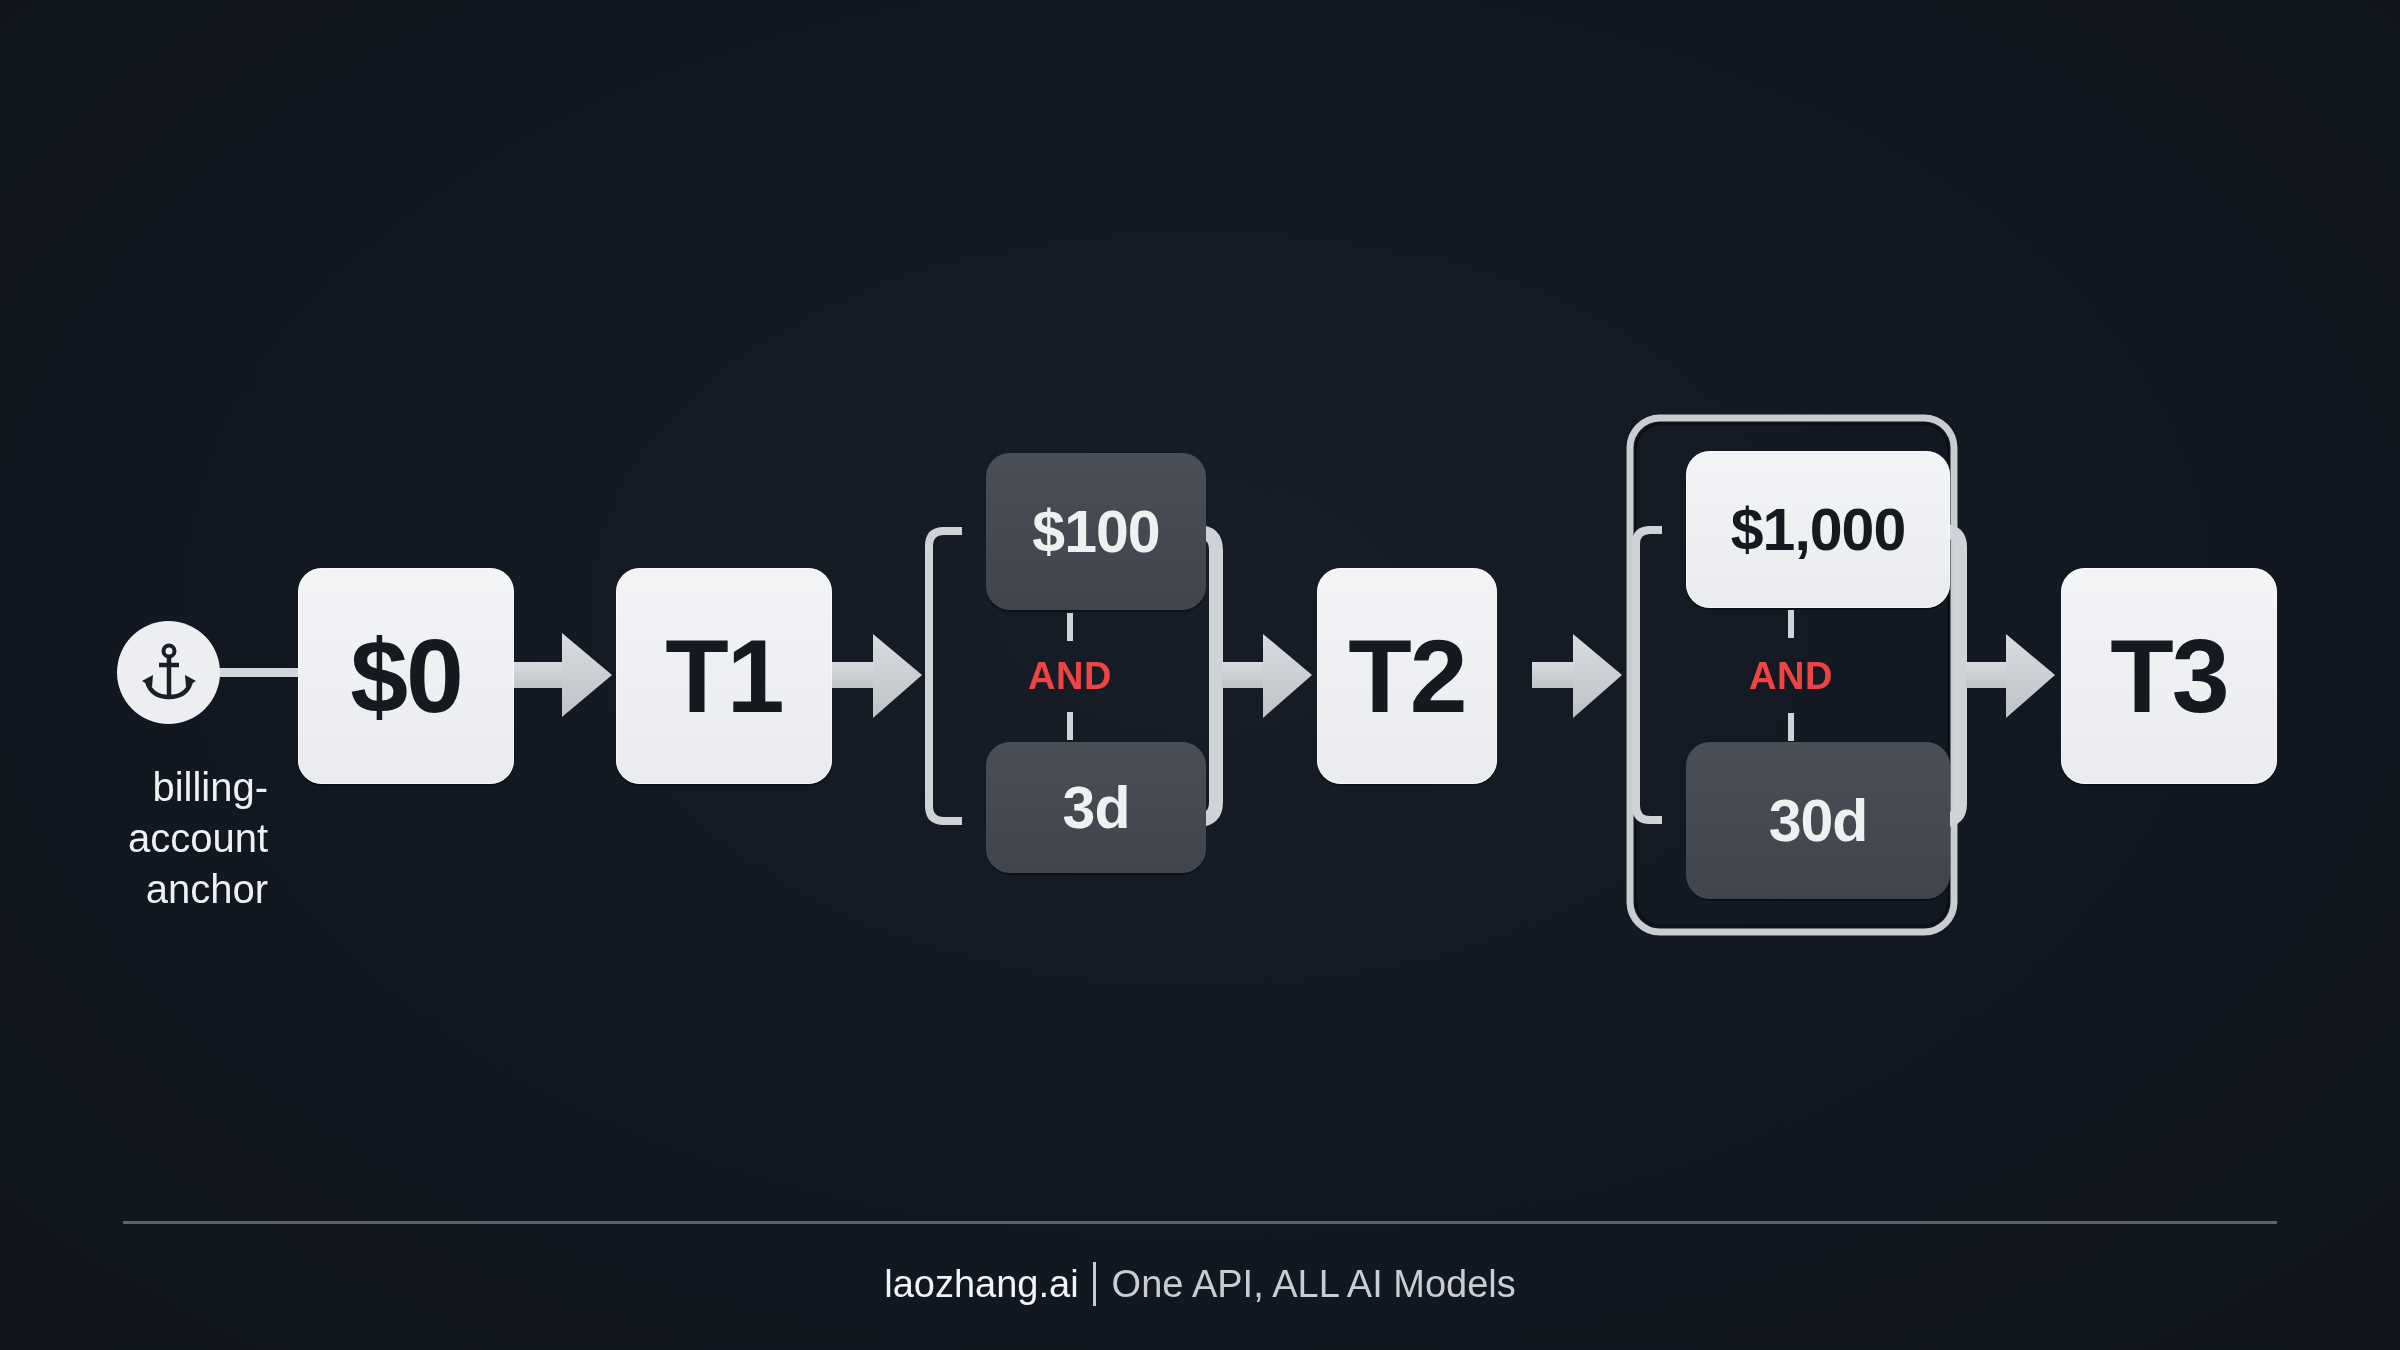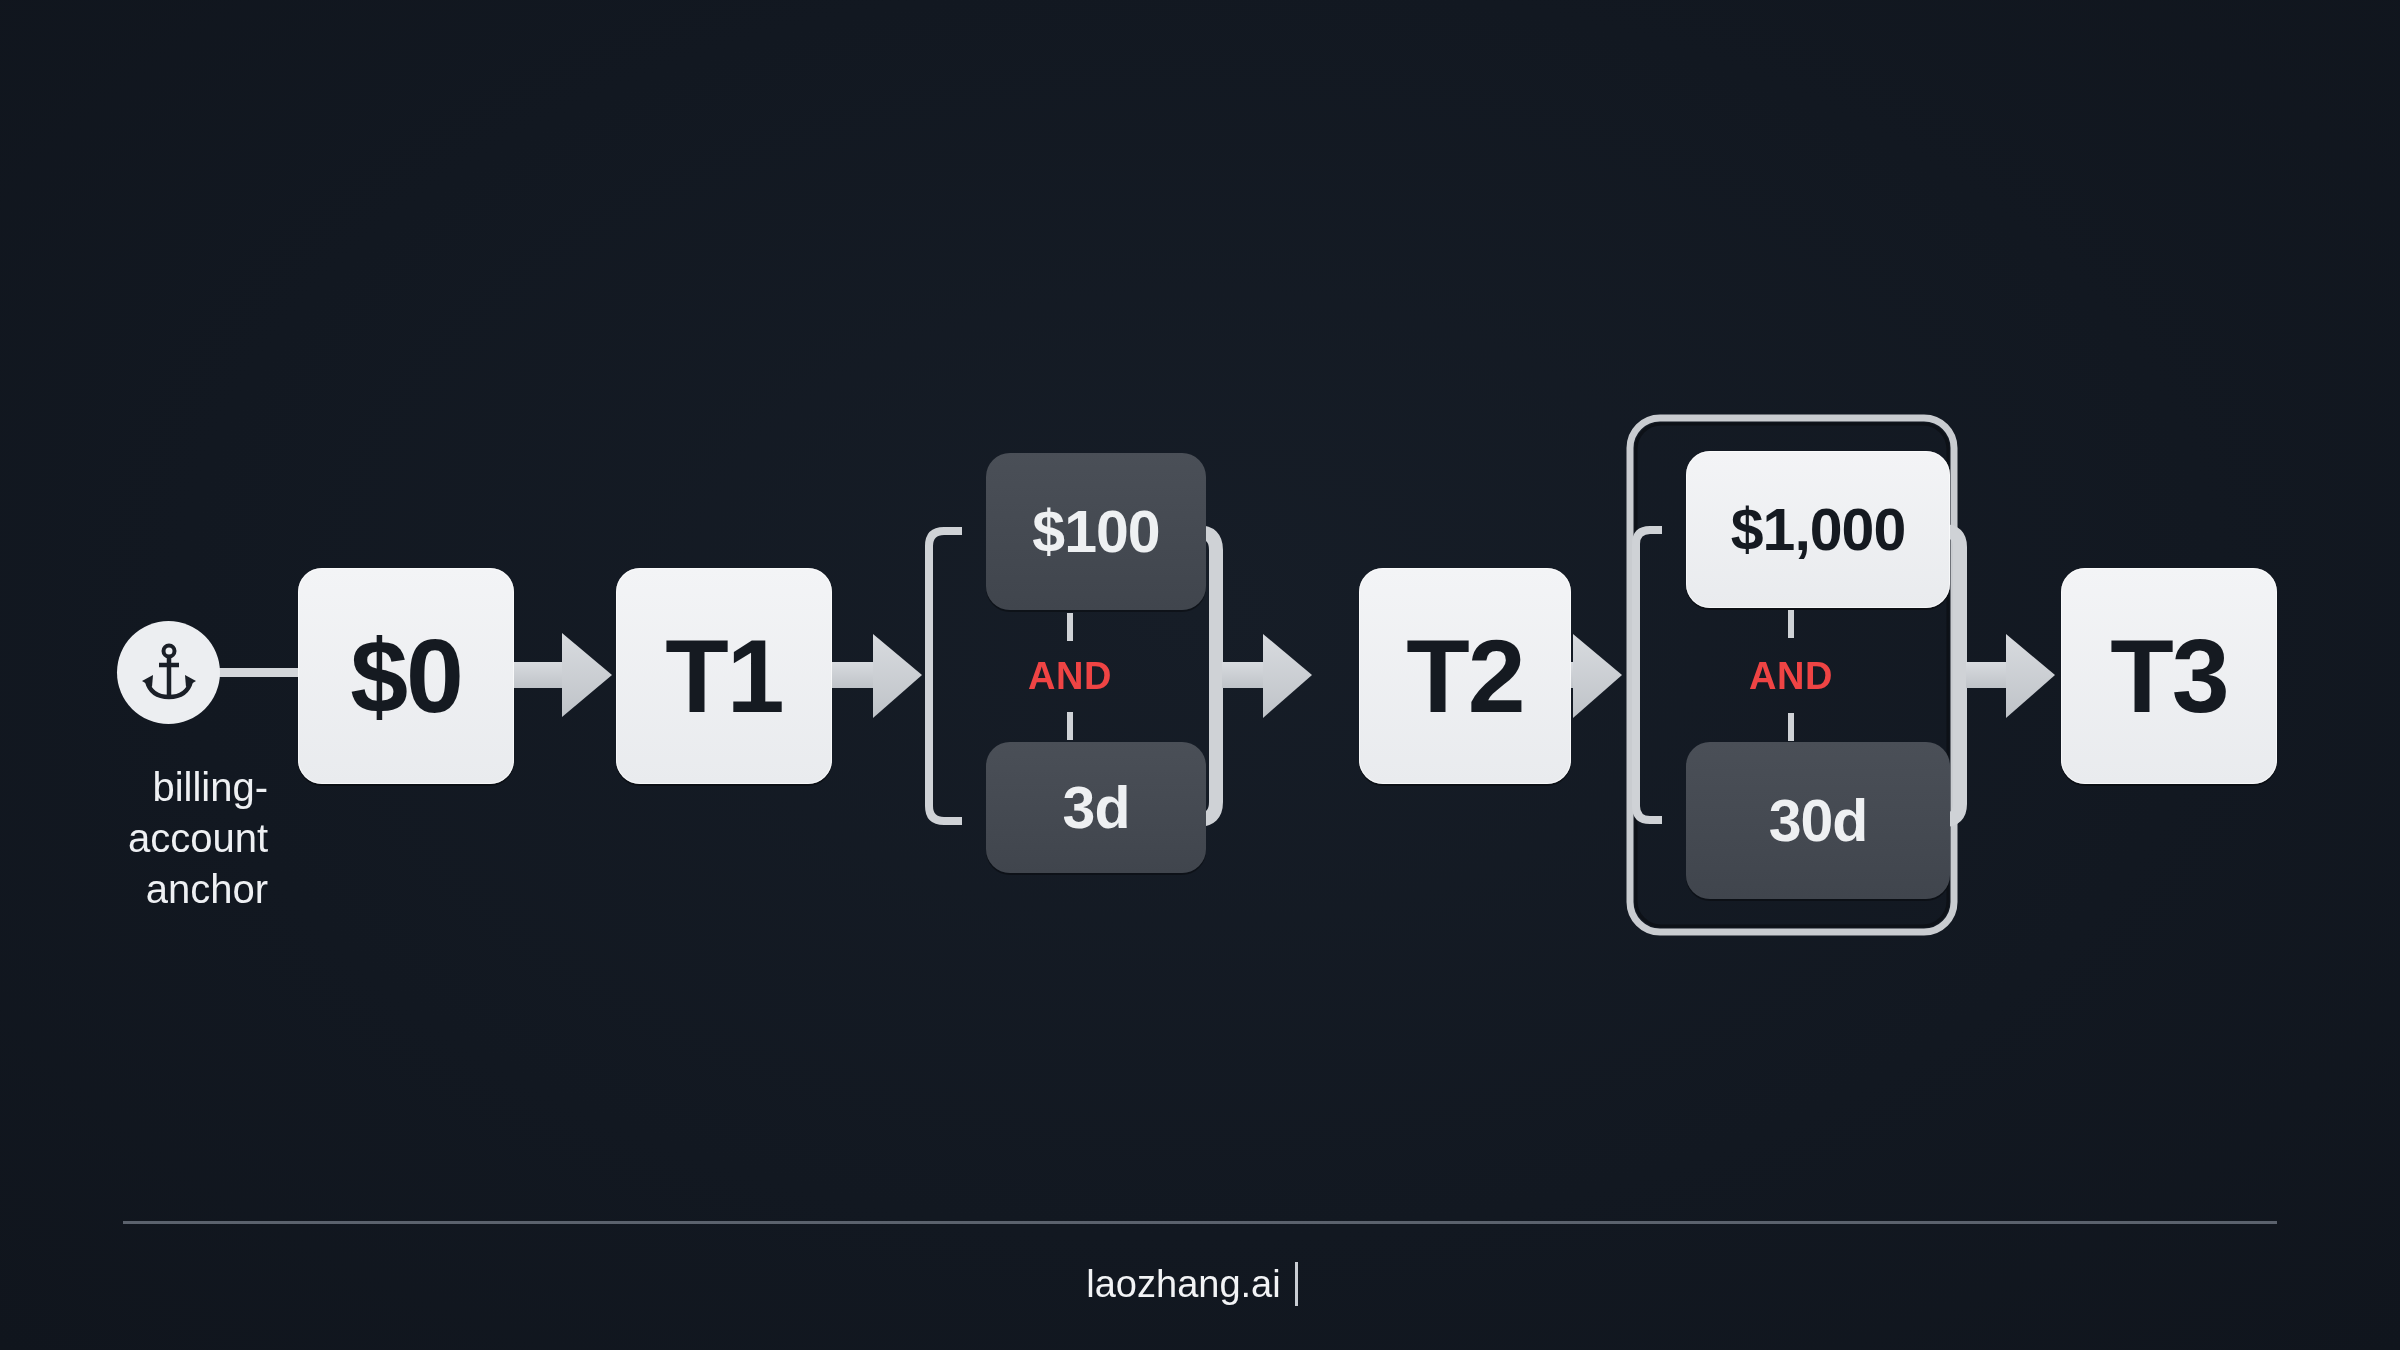--- a/index.html
+++ b/index.html
@@ -141,33 +141,34 @@
 </div>
 
 <div class="node dark cond" style="left:960px; top:453px; width:220px; height:157px;">
   <span>$100</span>
 </div>
 <div class="and-label" style="left:1070px; top:676px;">AND</div>
 <div class="node dark cond" style="left:960px; top:742px; width:220px; height:131px;">
   <span>3d</span>
 </div>
 
-<div class="node light tier" style="left:1359px; top:568px; width:212px; height:216px;">
+<div class="node light tier" style="left:1317px; top:568px; width:180px; height:216px;">
   <span>T2</span>
 </div>
 
 <div class="node light cond" style="left:1660px; top:451px; width:264px; height:157px;">
   <span>$1,000</span>
 </div>
 <div class="and-label" style="left:1791px; top:676px;">AND</div>
 <div class="node dark cond" style="left:1660px; top:742px; width:264px; height:157px;align-items:center;">
   <span>30d</span>
 </div>
 
 <div class="node light tier" style="left:2061px; top:568px; width:216px; height:216px;">
   <span>T3</span>
 </div>
 
 <div class="divider"></div>
 <div class="footer">
   <span class="brand">laozhang.ai</span>
   <span class="sep"></span>
+  <span class="tagline">One API, ALL AI Models</span>
 </div>
 
 </body></html>

